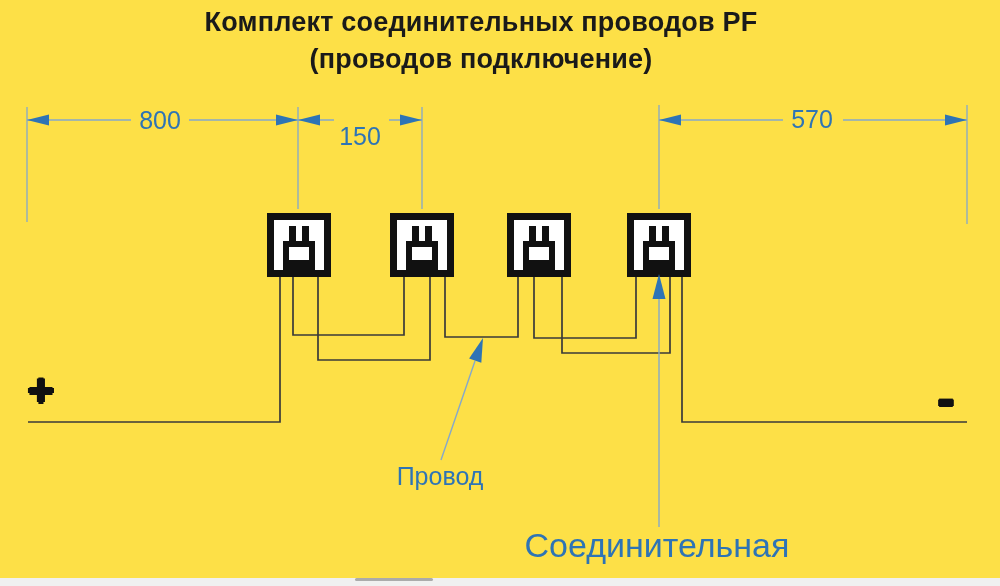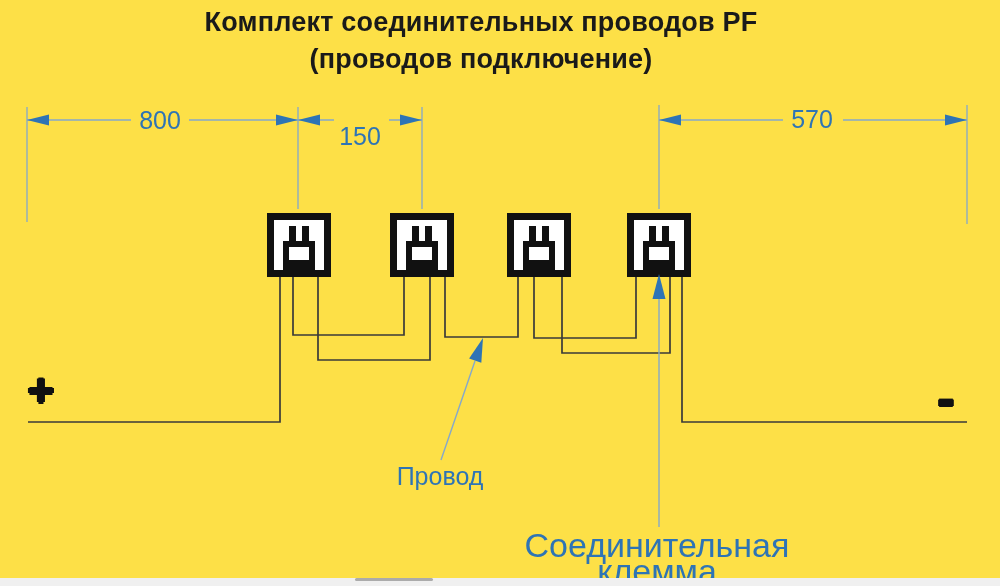--- a/index.html
+++ b/index.html
@@ -151,21 +151,20 @@
     </g>
   </svg>
 
   <span class="blue-text" style="left:160px;top:120px;">800</span>
   <span class="blue-text" style="left:360px;top:119px;margin-top:17px;">150</span>
   <span class="blue-text" style="left:812px;top:119px;">570</span>
 
   <span class="blue-text" style="left:440px;top:476px;text-align:center;">Провод</span>
   <div class="clamp-label">
     <div>Соединительная</div>
-    <div>клемма</div>
   </div>
 
   <span class="sign plus">+</span>
   <span class="sign minus">-</span>
 
   <div class="progress-track">
     <div class="progress-handle"></div>
   </div>
 
 </div>

